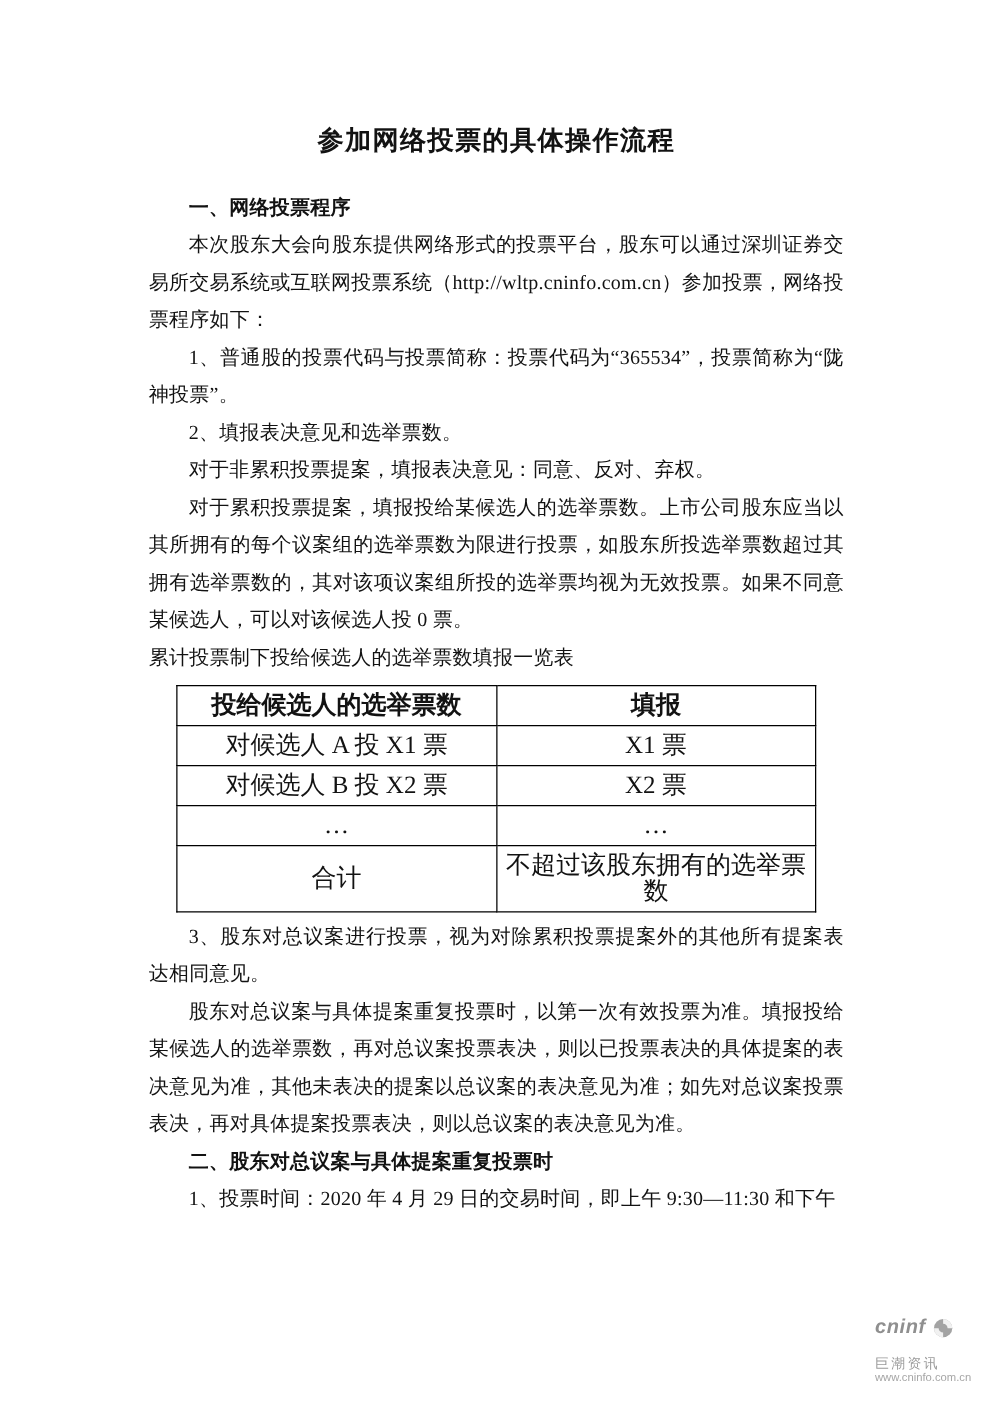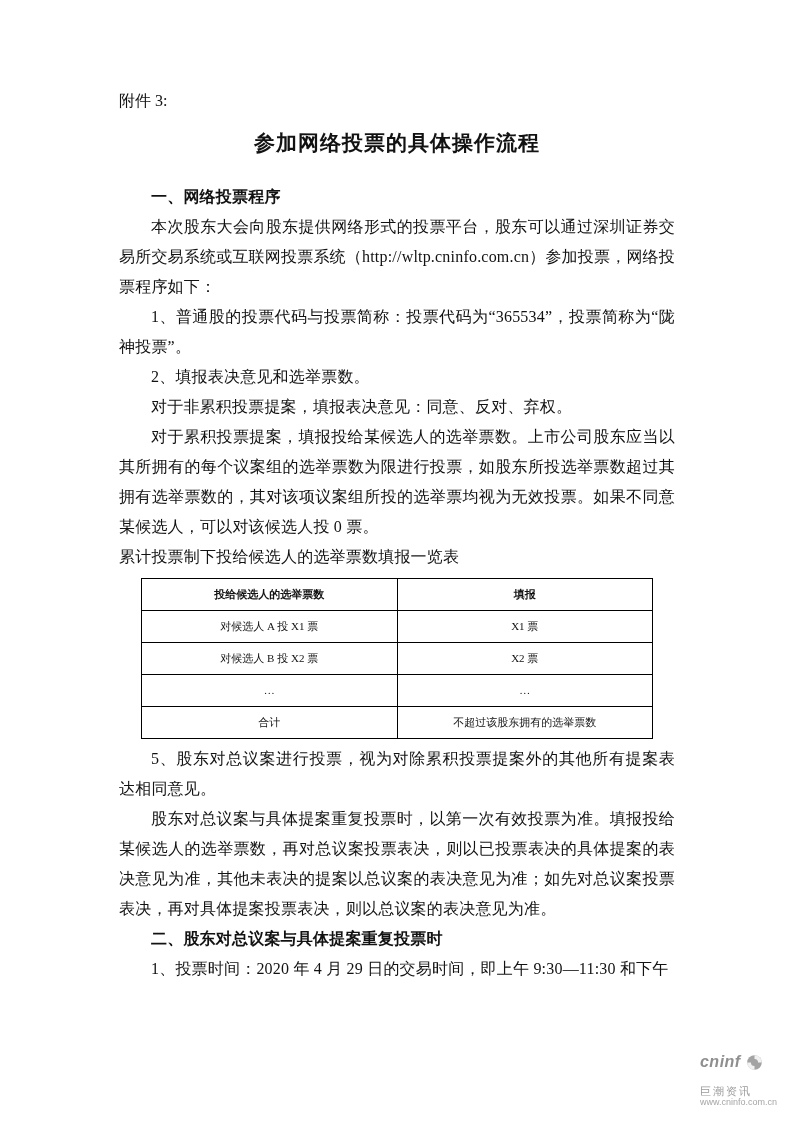--- a/index.html
+++ b/index.html
@@ -48,21 +48,21 @@
   .bold { font-weight: bold; }
   .table-caption {
     text-align: center;
     text-indent: 0;
     margin-top: 3px;
   }
   table.vote-table {
     border-collapse: collapse;
     width: 512px;
     margin: 6px auto 5px auto;
-    font-size: 11px;
+    font-size: 20px;
     table-layout: fixed;
   }
   table.vote-table th,
   table.vote-table td {
     border: 1px solid #000000;
     text-align: center;
     vertical-align: middle;
     padding: 5px 4px;
     line-height: 21px;
     font-weight: normal;
@@ -103,21 +103,20 @@
     margin-top: 1px;
   }
   .logo-ball { display: inline-flex; }
 </style>
 </head>
 <body>
 
 <div class="page">
   <div class="content">
 
-    <p class="attachment">附件 3:</p>
 
     <h1 class="doc-title">参加网络投票的具体操作流程</h1>
 
     <p class="body-text indent bold">一、网络投票程序</p>
 
     <p class="body-text indent">本次股东大会向股东提供网络形式的投票平台，股东可以通过深圳证券交易所交易系统或互联网投票系统（http://wltp.cninfo.com.cn）参加投票，网络投票程序如下：</p>
 
     <p class="body-text indent">1、普通股的投票代码与投票简称：投票代码为“365534”，投票简称为“陇神投票”。</p>
 
     <p class="body-text indent">2、填报表决意见和选举票数。</p>
@@ -148,21 +147,21 @@
           <td>…</td>
           <td>…</td>
         </tr>
         <tr>
           <td>合计</td>
           <td>不超过该股东拥有的选举票数</td>
         </tr>
       </tbody>
     </table>
 
-    <p class="body-text indent">5、股东对总议案进行投票，视为对除累积投票提案外的其他所有提案表达相同意见。</p>
+    <p class="body-text indent">3、股东对总议案进行投票，视为对除累积投票提案外的其他所有提案表达相同意见。</p>
 
     <p class="body-text indent">股东对总议案与具体提案重复投票时，以第一次有效投票为准。填报投给某候选人的选举票数，再对总议案投票表决，则以已投票表决的具体提案的表决意见为准，其他未表决的提案以总议案的表决意见为准；如先对总议案投票表决，再对具体提案投票表决，则以总议案的表决意见为准。</p>
 
     <p class="body-text indent bold">二、股东对总议案与具体提案重复投票时</p>
 
     <p class="body-text indent">1、投票时间：2020 年 4 月 29 日的交易时间，即上午 9:30—11:30 和下午</p>
 
   </div>
 
   <div class="footer-logo">

